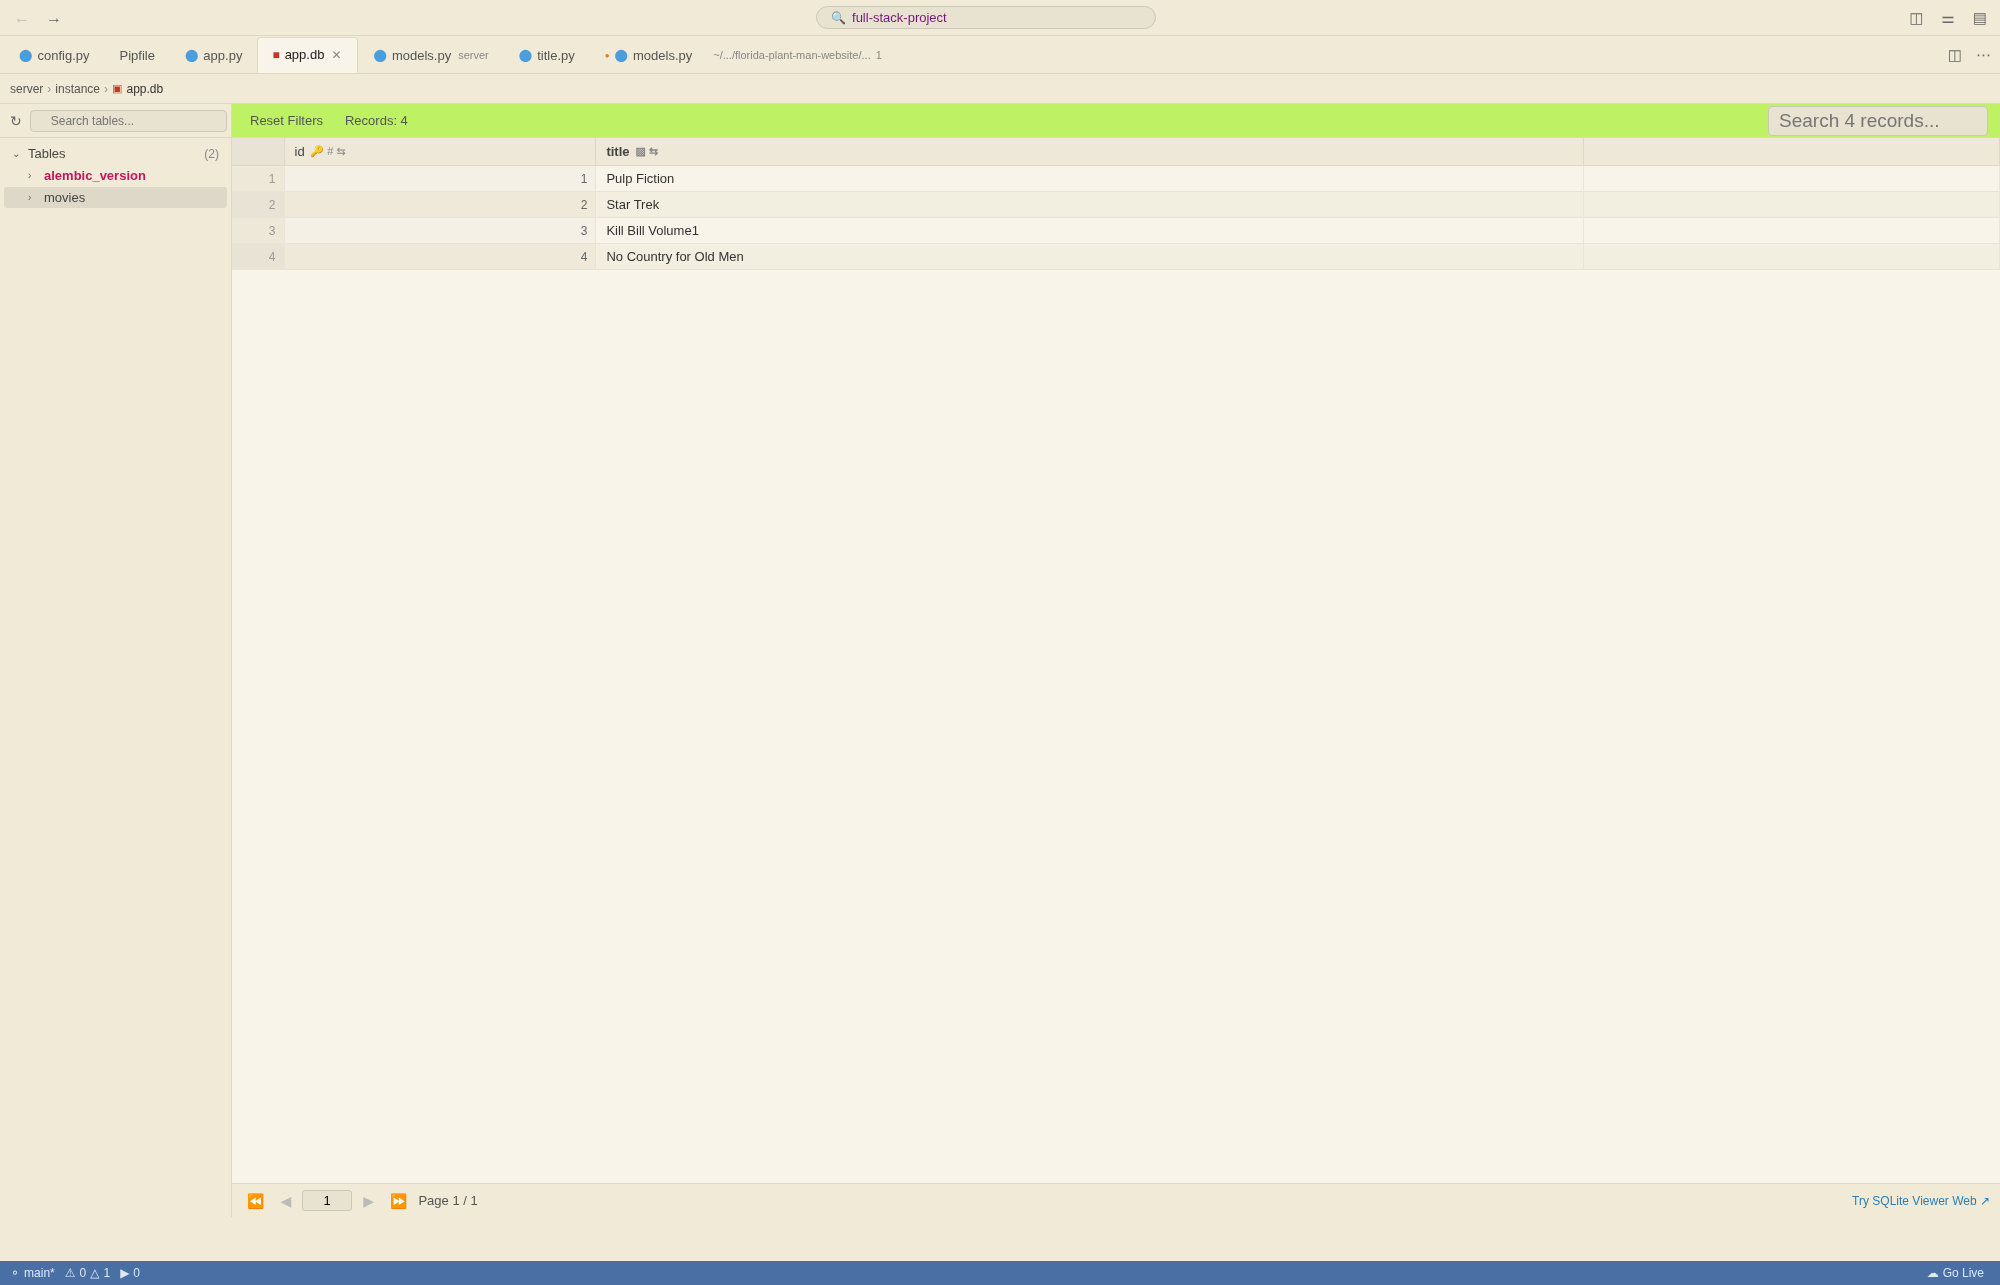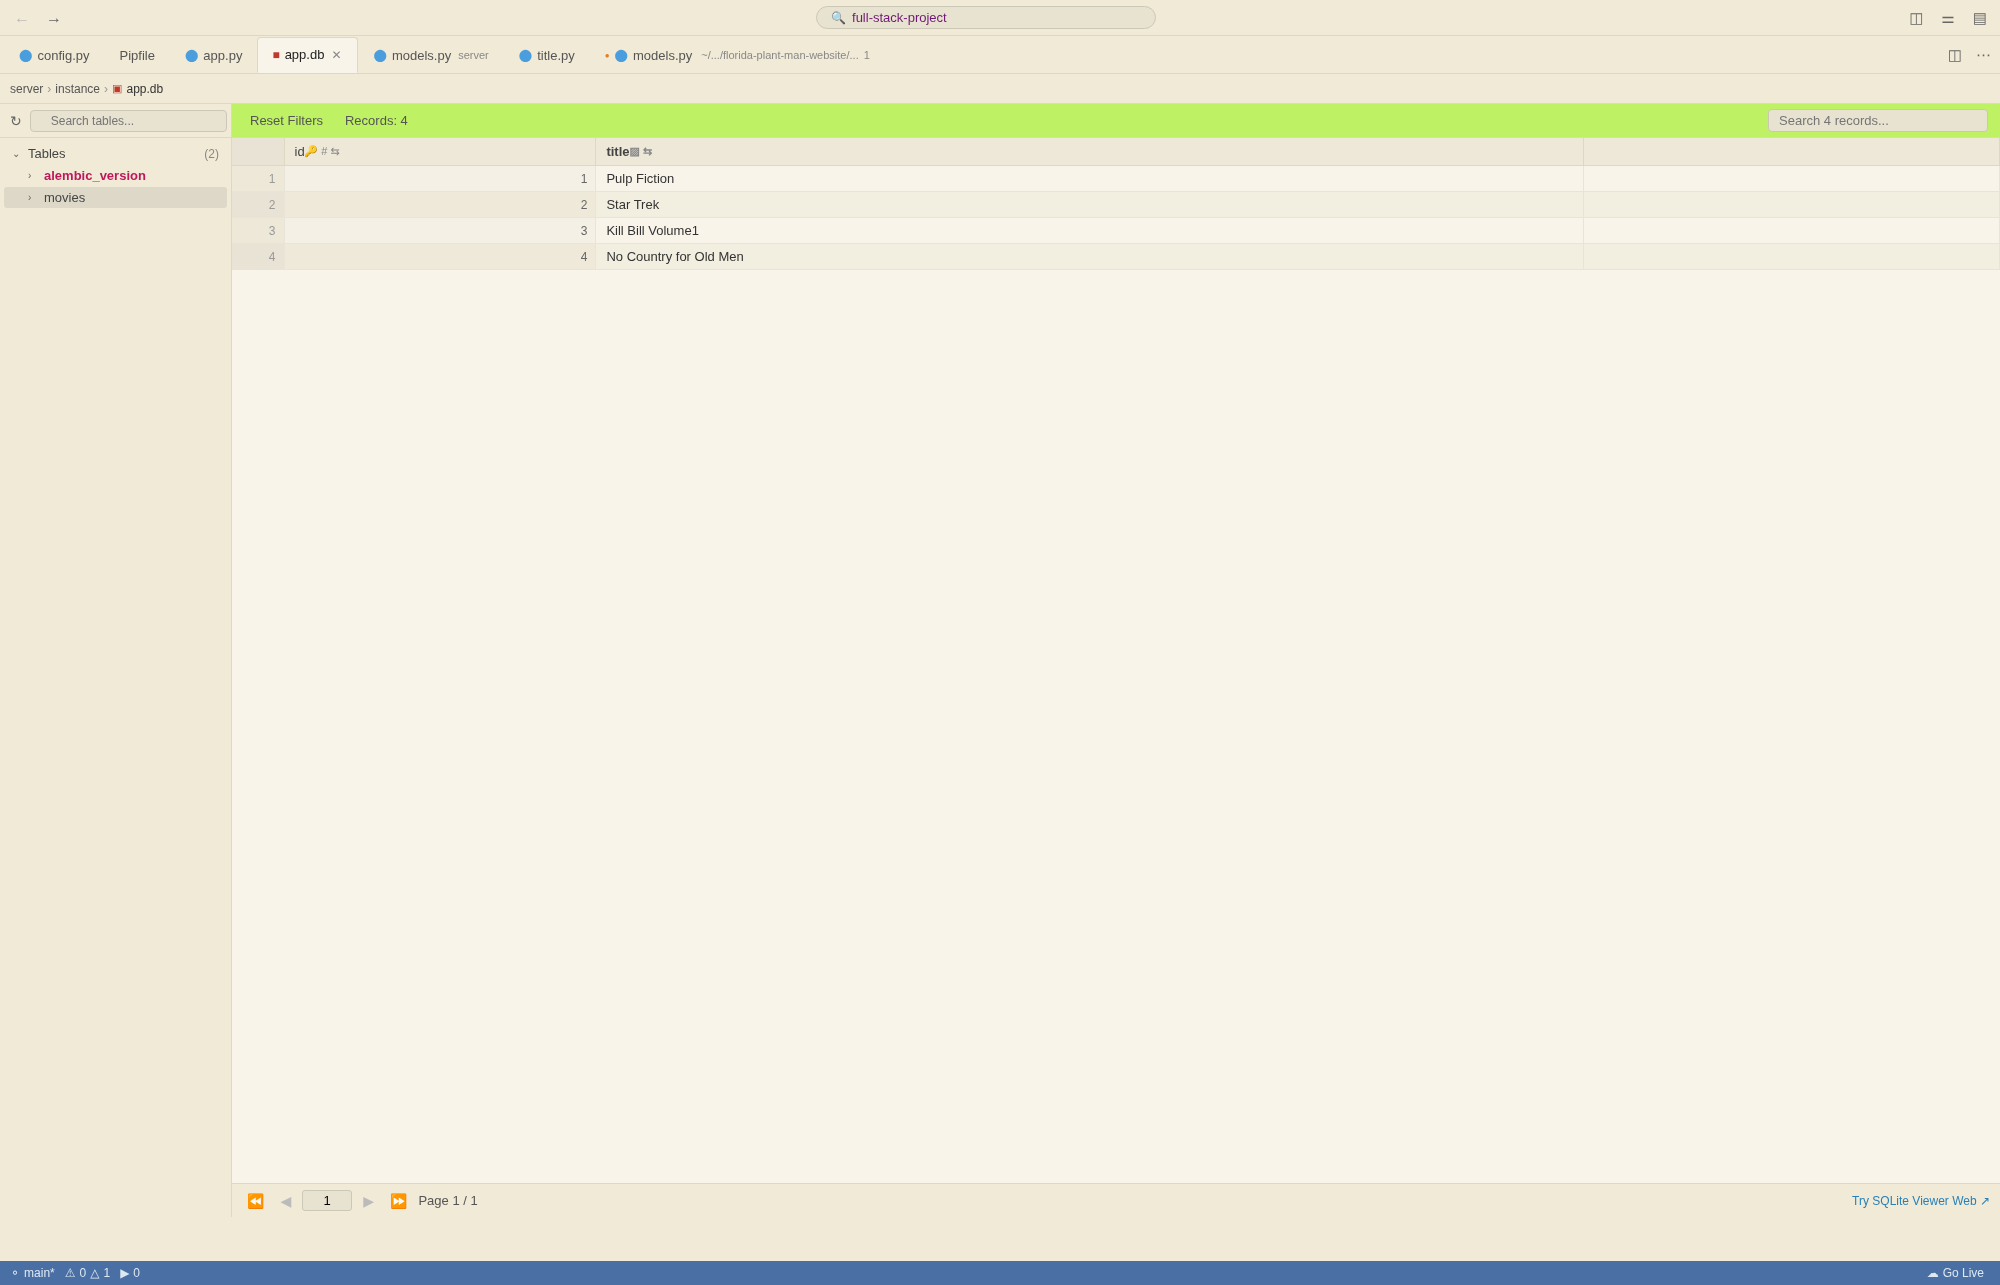--- a/index.html
+++ b/index.html
@@ -229,21 +229,21 @@
       padding: 2px 6px;
       border-radius: 3px;
     }
     .records-count { font-size: 13px; color: #555; }
     .search-records {
       margin-left: auto;
       background: #e8e2d0;
       border: 1px solid #ccc8b8;
       border-radius: 4px;
       padding: 3px 10px;
-      font-size: 13px;
+      font-size: 19px;
       outline: none;
       width: 220px;
       color: #888;
     }
 
     
     .table-wrapper {
       flex: 1;
       overflow: auto;
     }
@@ -259,21 +259,21 @@
       border-right: 1px solid #ddd8c4;
       border-bottom: 1px solid #ddd8c4;
       font-weight: 500;
       color: #444;
       white-space: nowrap;
       min-width: 60px;
     }
     th .col-header {
       display: flex;
       align-items: center;
-      gap: 0;
+      gap: 6px;
     }
     th .col-icons {
       display: flex;
       gap: 3px;
       color: #888;
       font-size: 11px;
     }
     .th-row-num {
       width: 52px;
       min-width: 52px;
@@ -431,21 +431,21 @@
     <span style="font-size:11px;color:#888;margin-left:2px;">server</span>
   </div>
   <div class="tab">
     <span class="tab-icon tab-icon-py">⬤</span>
     <span>title.py</span>
   </div>
   <div class="tab">
     <span class="tab-dot">●</span>
     <span class="tab-icon tab-icon-py">⬤</span>
     <span>models.py</span>
-    <span style="font-size:11px;color:#888;margin-left:4px;">~/.../florida-plant-man-website/...</span>
+    <span style="font-size:11px;color:#888;margin-left:16px;">~/.../florida-plant-man-website/...</span>
     <span style="font-size:11px;color:#888;">1</span>
   </div>
   <div class="tabs-right">
     <button class="top-icon-btn">◫</button>
     <button class="top-icon-btn">⋯</button>
   </div>
 </div>
 
 <div class="breadcrumb-bar">
   <span class="breadcrumb-item">server</span>

